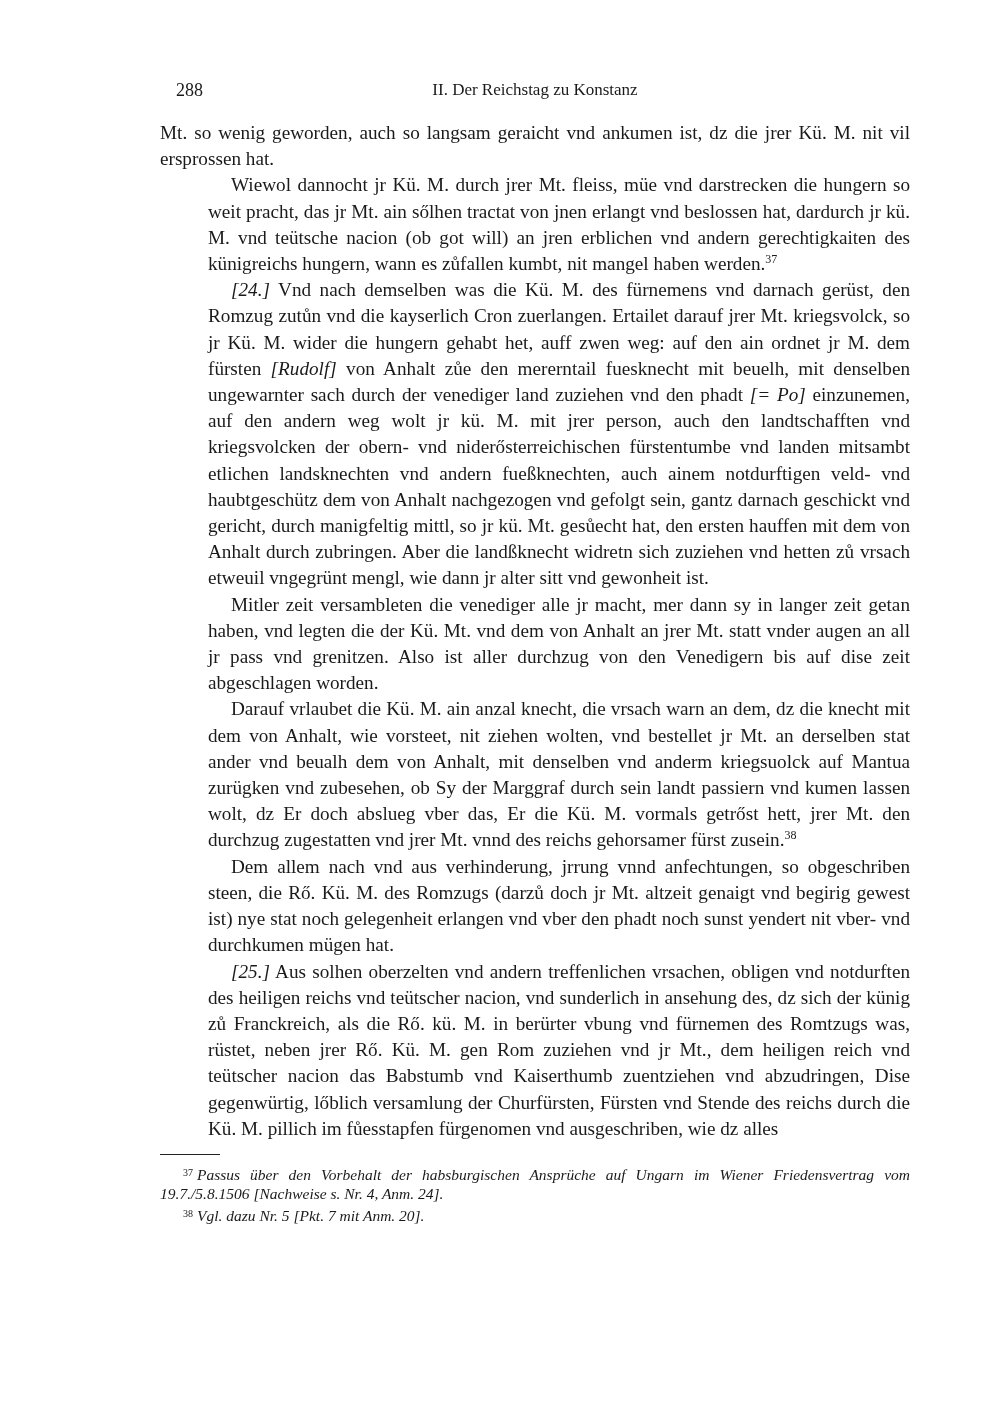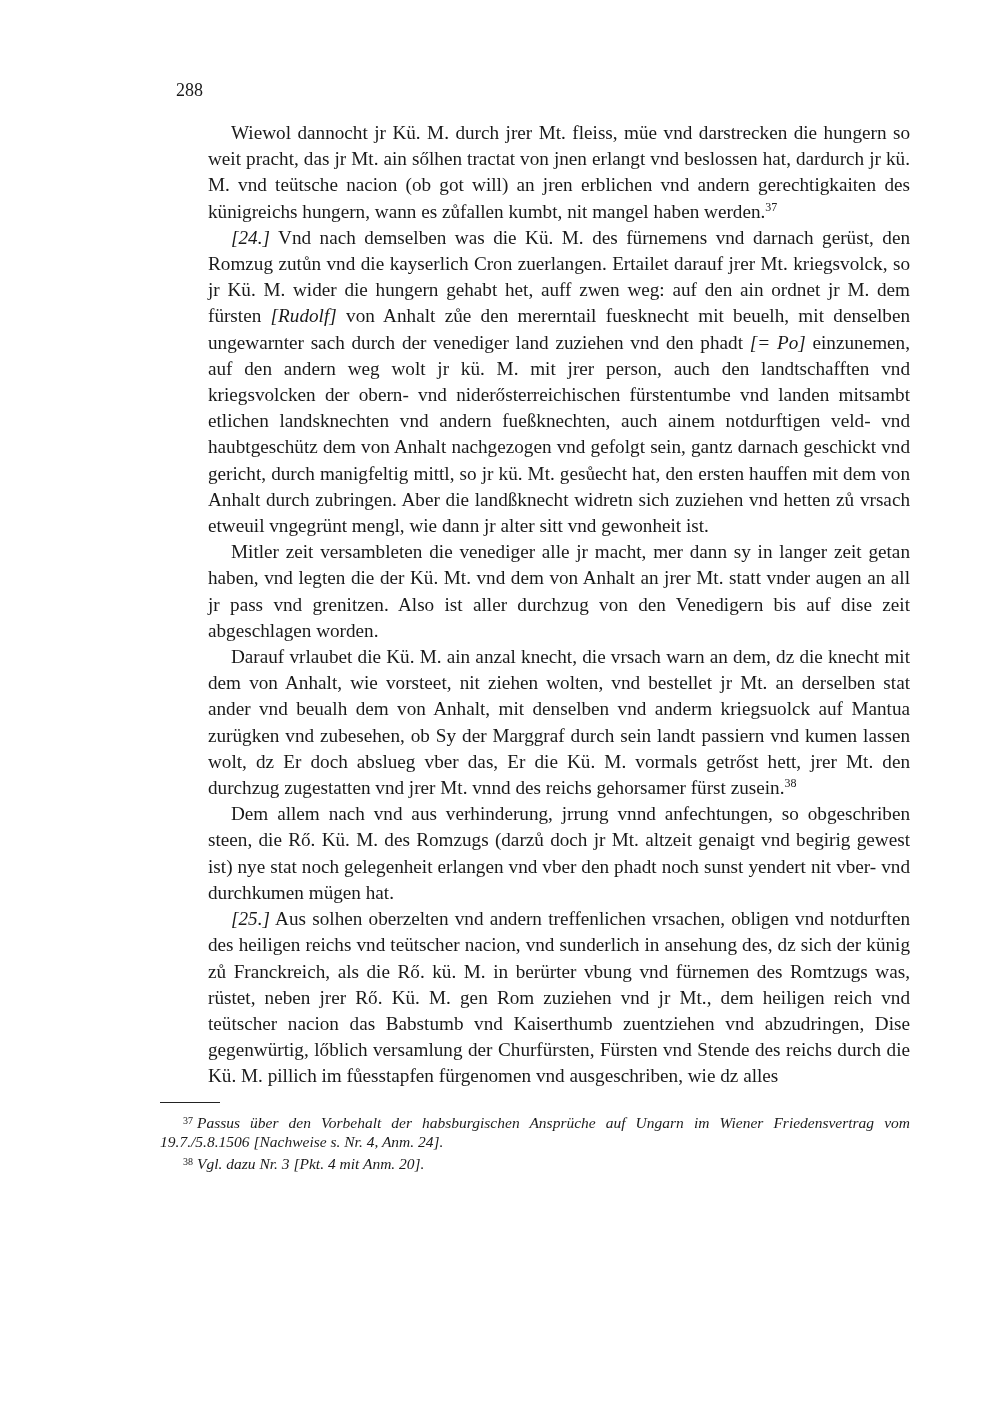--- a/index.html
+++ b/index.html
@@ -18,36 +18,38 @@
   .footnotes { margin-top: 8px; font-size: 15.5px; line-height: 19.5px; font-style: italic; text-align: justify; font-family: Liberation Serif, serif; }
   .footnotes p { margin: 0; text-indent: 23px; }
   .fn-mark { font-style: normal; font-size: 10px; vertical-align: 4px; margin-right: 4px; }
 </style>
 </head>
 <body>
 
 <div class="page">
   <div class="header">
     <span class="page-num">288</span>
+    <span class="running-title">II. Der Reichstag zu Konstanz</span>
   </div>
 
   <div class="body-text">
+    <p><span>Mt. so wenig geworden, auch so langsam geraicht vnd ankumen ist, dz die jrer Kü. M. nit vil ersprossen hat.</span></p>
 
     <p class="indent"><span>Wiewol dannocht jr Kü. M. durch jrer Mt. fleiss, müe vnd darstrecken die hungern so weit pracht, das jr Mt. ain sőlhen tractat von jnen erlangt vnd beslossen hat, dardurch jr kü. M. vnd teütsche nacion (ob got will) an jren erblichen vnd andern gerechtigkaiten des künigreichs hungern, wann es zůfallen kumbt, nit mangel haben werden.</span><sup>37</sup></p>
 
     <p class="indent"><i>[24.]</i><span> Vnd nach demselben was die Kü. M. des fürnemens vnd darnach gerüst, den Romzug zutůn vnd die kayserlich Cron zuerlangen. Ertailet darauf jrer Mt. kriegsvolck, so jr Kü. M. wider die hungern gehabt het, auff zwen weg: auf den ain ordnet jr M. dem fürsten </span><i>[Rudolf]</i><span> von Anhalt zůe den mererntail fuesknecht mit beuelh, mit denselben ungewarnter sach durch der venediger land zuziehen vnd den phadt </span><i>[= Po]</i><span> einzunemen, auf den andern weg wolt jr kü. M. mit jrer person, auch den landtschafften vnd kriegsvolcken der obern- vnd niderősterreichischen fürstentumbe vnd landen mitsambt etlichen landsknechten vnd andern fueßknechten, auch ainem notdurftigen veld- vnd haubtgeschütz dem von Anhalt nachgezogen vnd gefolgt sein, gantz darnach geschickt vnd gericht, durch manigfeltig mittl, so jr kü. Mt. gesůecht hat, den ersten hauffen mit dem von Anhalt durch zubringen. Aber die landßknecht widretn sich zuziehen vnd hetten zů vrsach etweuil vngegrünt mengl, wie dann jr alter sitt vnd gewonheit ist.</span></p>
 
     <p class="indent"><span>Mitler zeit versambleten die venediger alle jr macht, mer dann sy in langer zeit getan haben, vnd legten die der Kü. Mt. vnd dem von Anhalt an jrer Mt. statt vnder augen an all jr pass vnd grenitzen. Also ist aller durchzug von den Venedigern bis auf dise zeit abgeschlagen worden.</span></p>
 
     <p class="indent"><span>Darauf vrlaubet die Kü. M. ain anzal knecht, die vrsach warn an dem, dz die knecht mit dem von Anhalt, wie vorsteet, nit ziehen wolten, vnd bestellet jr Mt. an derselben stat ander vnd beualh dem von Anhalt, mit denselben vnd anderm kriegsuolck auf Mantua zurügken vnd zubesehen, ob Sy der Marggraf durch sein landt passiern vnd kumen lassen wolt, dz Er doch abslueg vber das, Er die Kü. M. vormals getrőst hett, jrer Mt. den durchzug zugestatten vnd jrer Mt. vnnd des reichs gehorsamer fürst zusein.</span><sup>38</sup></p>
 
     <p class="indent"><span>Dem allem nach vnd aus verhinderung, jrrung vnnd anfechtungen, so obgeschriben steen, die Rő. Kü. M. des Romzugs (darzů doch jr Mt. altzeit genaigt vnd begirig gewest ist) nye stat noch gelegenheit erlangen vnd vber den phadt noch sunst yendert nit vber- vnd durchkumen mügen hat.</span></p>
 
     <p class="indent"><i>[25.]</i><span> Aus solhen oberzelten vnd andern treffenlichen vrsachen, obligen vnd notdurften des heiligen reichs vnd teütscher nacion, vnd sunderlich in ansehung des, dz sich der künig zů Franckreich, als die Rő. kü. M. in berürter vbung vnd fürnemen des Romtzugs was, rüstet, neben jrer Rő. Kü. M. gen Rom zuziehen vnd jr Mt., dem heiligen reich vnd teütscher nacion das Babstumb vnd Kaiserthumb zuentziehen vnd abzudringen, Dise gegenwürtig, lőblich versamlung der Churfürsten, Fürsten vnd Stende des reichs durch die Kü. M. pillich im fůesstapfen fürgenomen vnd ausgeschriben, wie dz alles</span></p>
   </div>
 
   <div class="fn-rule"></div>
 
   <div class="footnotes">
     <p><span class="fn-mark">37</span><span>Passus über den Vorbehalt der habsburgischen Ansprüche auf Ungarn im Wiener Friedensvertrag vom 19.7./5.8.1506 [Nachweise s. Nr. 4, Anm. 24].</span></p>
-    <p><span class="fn-mark">38</span><span>Vgl. dazu Nr. 3 [Pkt. 4 mit Anm. 20].</span></p>
+    <p><span class="fn-mark">38</span><span>Vgl. dazu Nr. 5 [Pkt. 7 mit Anm. 20].</span></p>
   </div>
 </div>
 
 </body></html>

